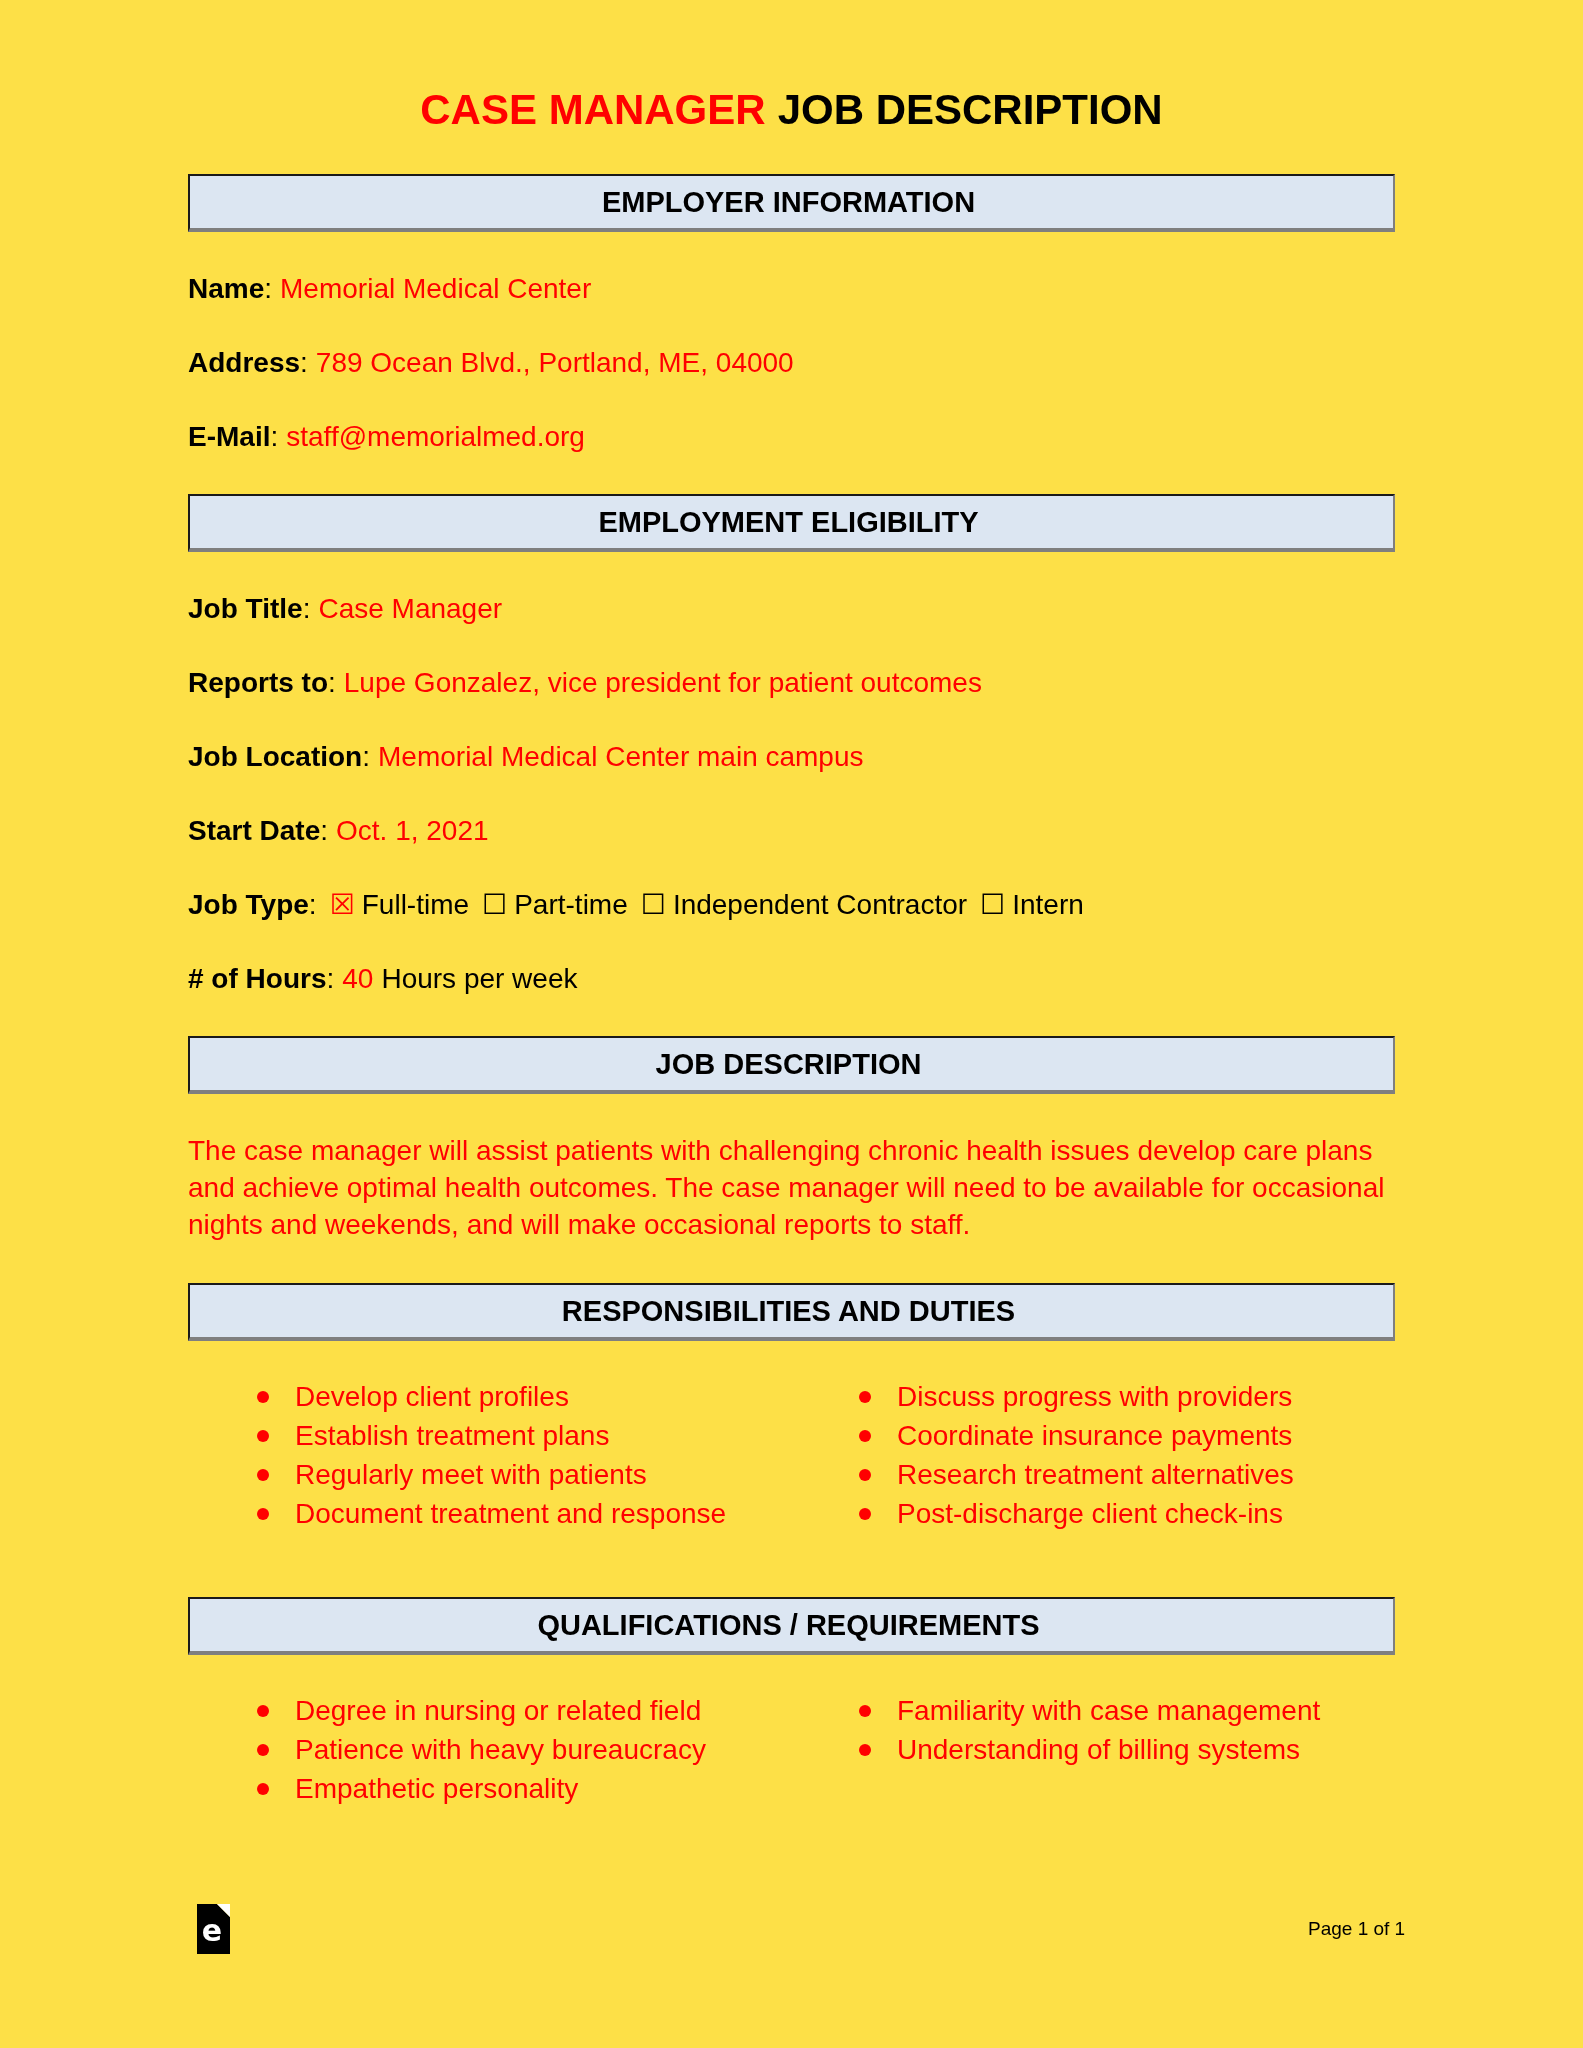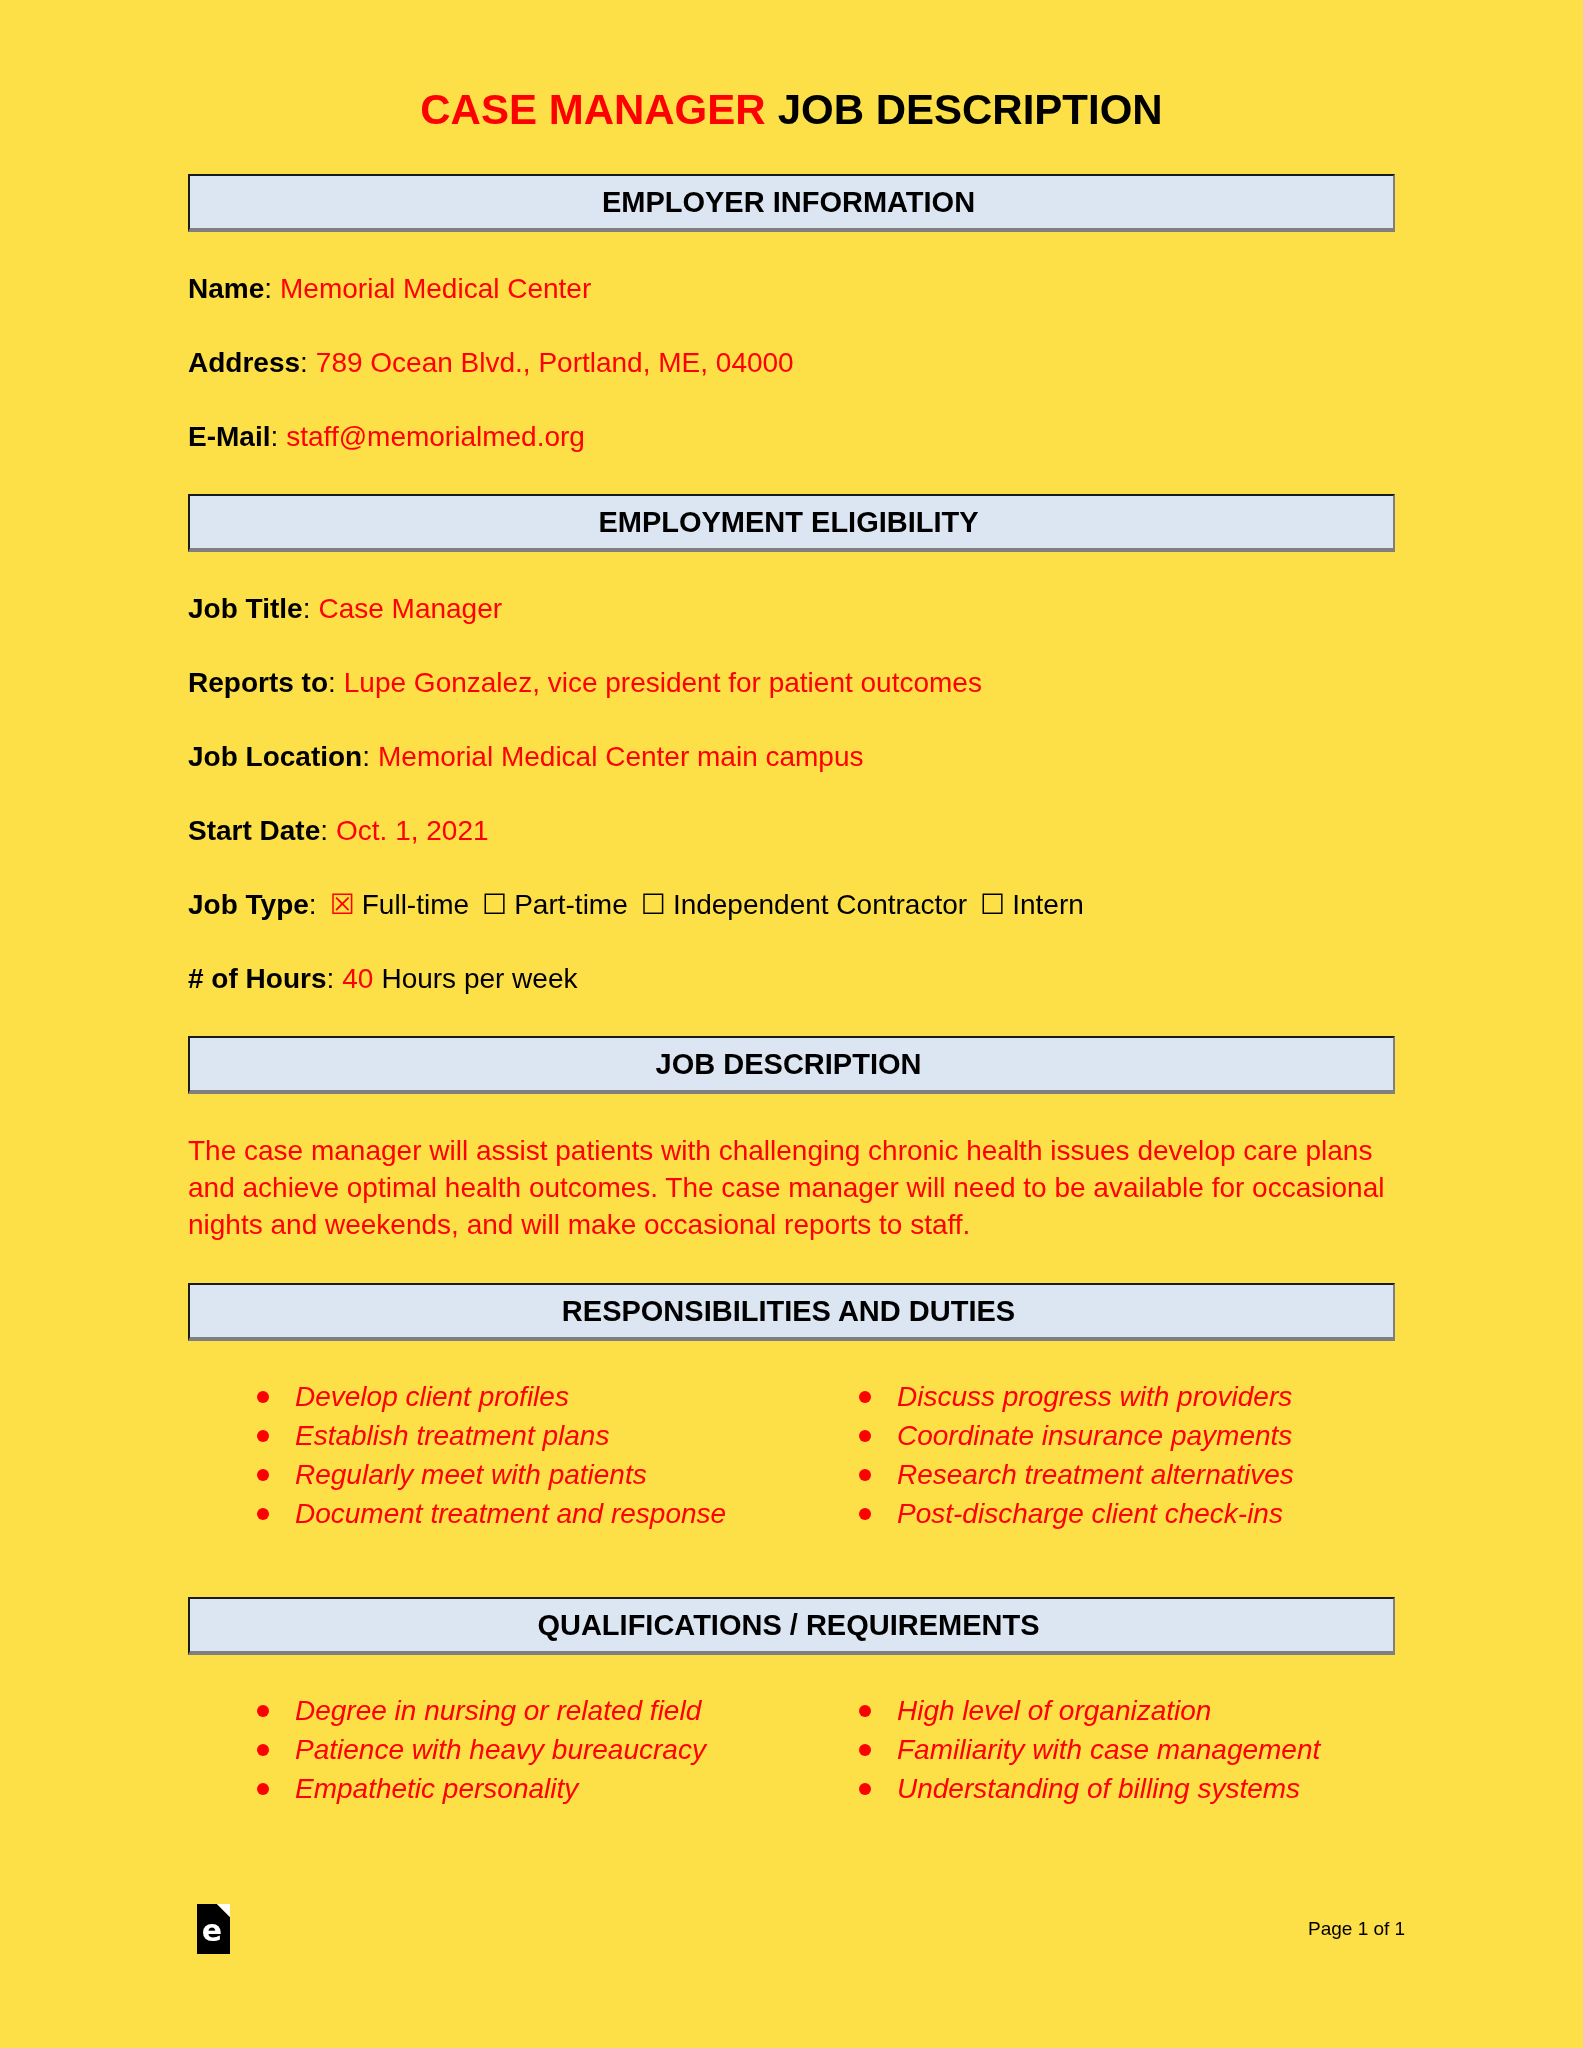--- a/index.html
+++ b/index.html
@@ -58,21 +58,21 @@
     font-size: 28px;
     line-height: 37px;
     color: #FF0000;
   }
 
   .bullets {
     display: flex;
     margin-top: 36px;
     margin-bottom: 64px;
   }
-  .bullets ul { list-style: none; font-style: italic; }
+  .bullets ul { list-style: none; }
   .bullets .col-left { margin-left: 63px; width: 602px; flex: none; }
   .bullets .col-right { flex: 1; }
   .bullets li {
     position: relative;
     font-size: 28px;
     line-height: 39px;
     color: #FF0000;
     padding-left: 44px;
     white-space: nowrap;
   }
@@ -148,21 +148,20 @@
 
     <div class="section-header">QUALIFICATIONS / REQUIREMENTS</div>
 
     <div class="bullets">
       <ul class="col-left">
         <li>Degree in nursing or related field</li>
         <li>Patience with heavy bureaucracy</li>
         <li>Empathetic personality</li>
       </ul>
       <ul class="col-right">
-        <li>High level of organization</li>
         <li>Familiarity with case management</li>
         <li>Understanding of billing systems</li>
       </ul>
     </div>
 
   </div>
 
   <div class="eforms-logo">
     <svg width="34" height="50" viewBox="0 0 34 50">
       <path d="M1 0 L21 0 L34 13 L34 50 L1 50 Z" fill="#000000"></path>

